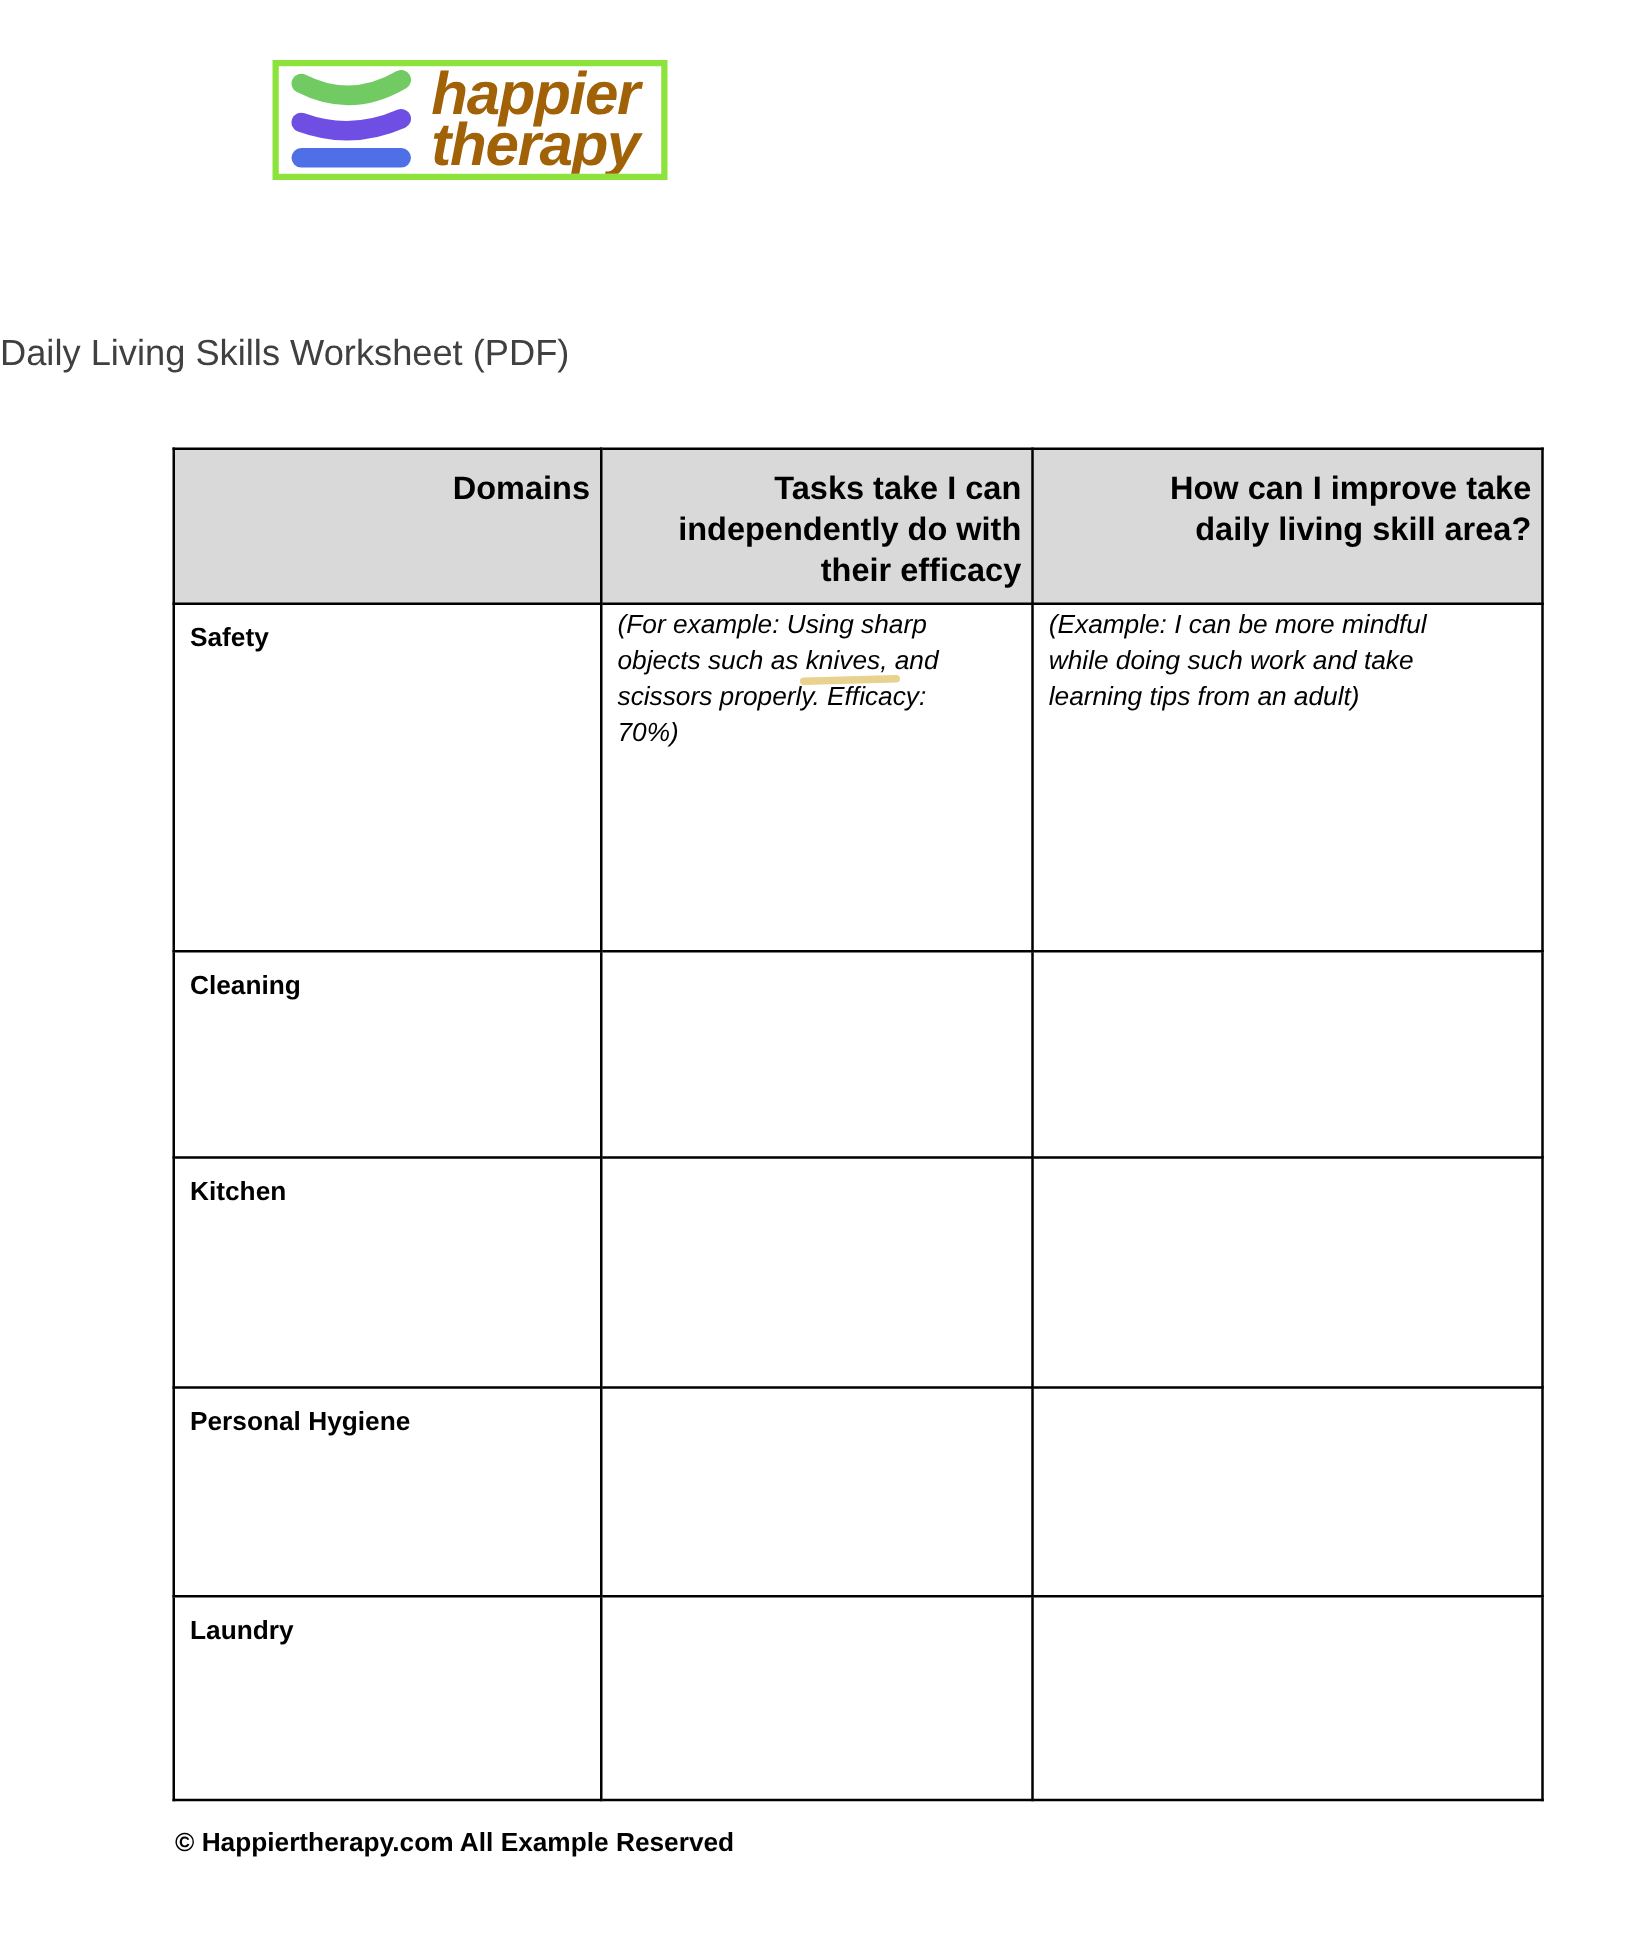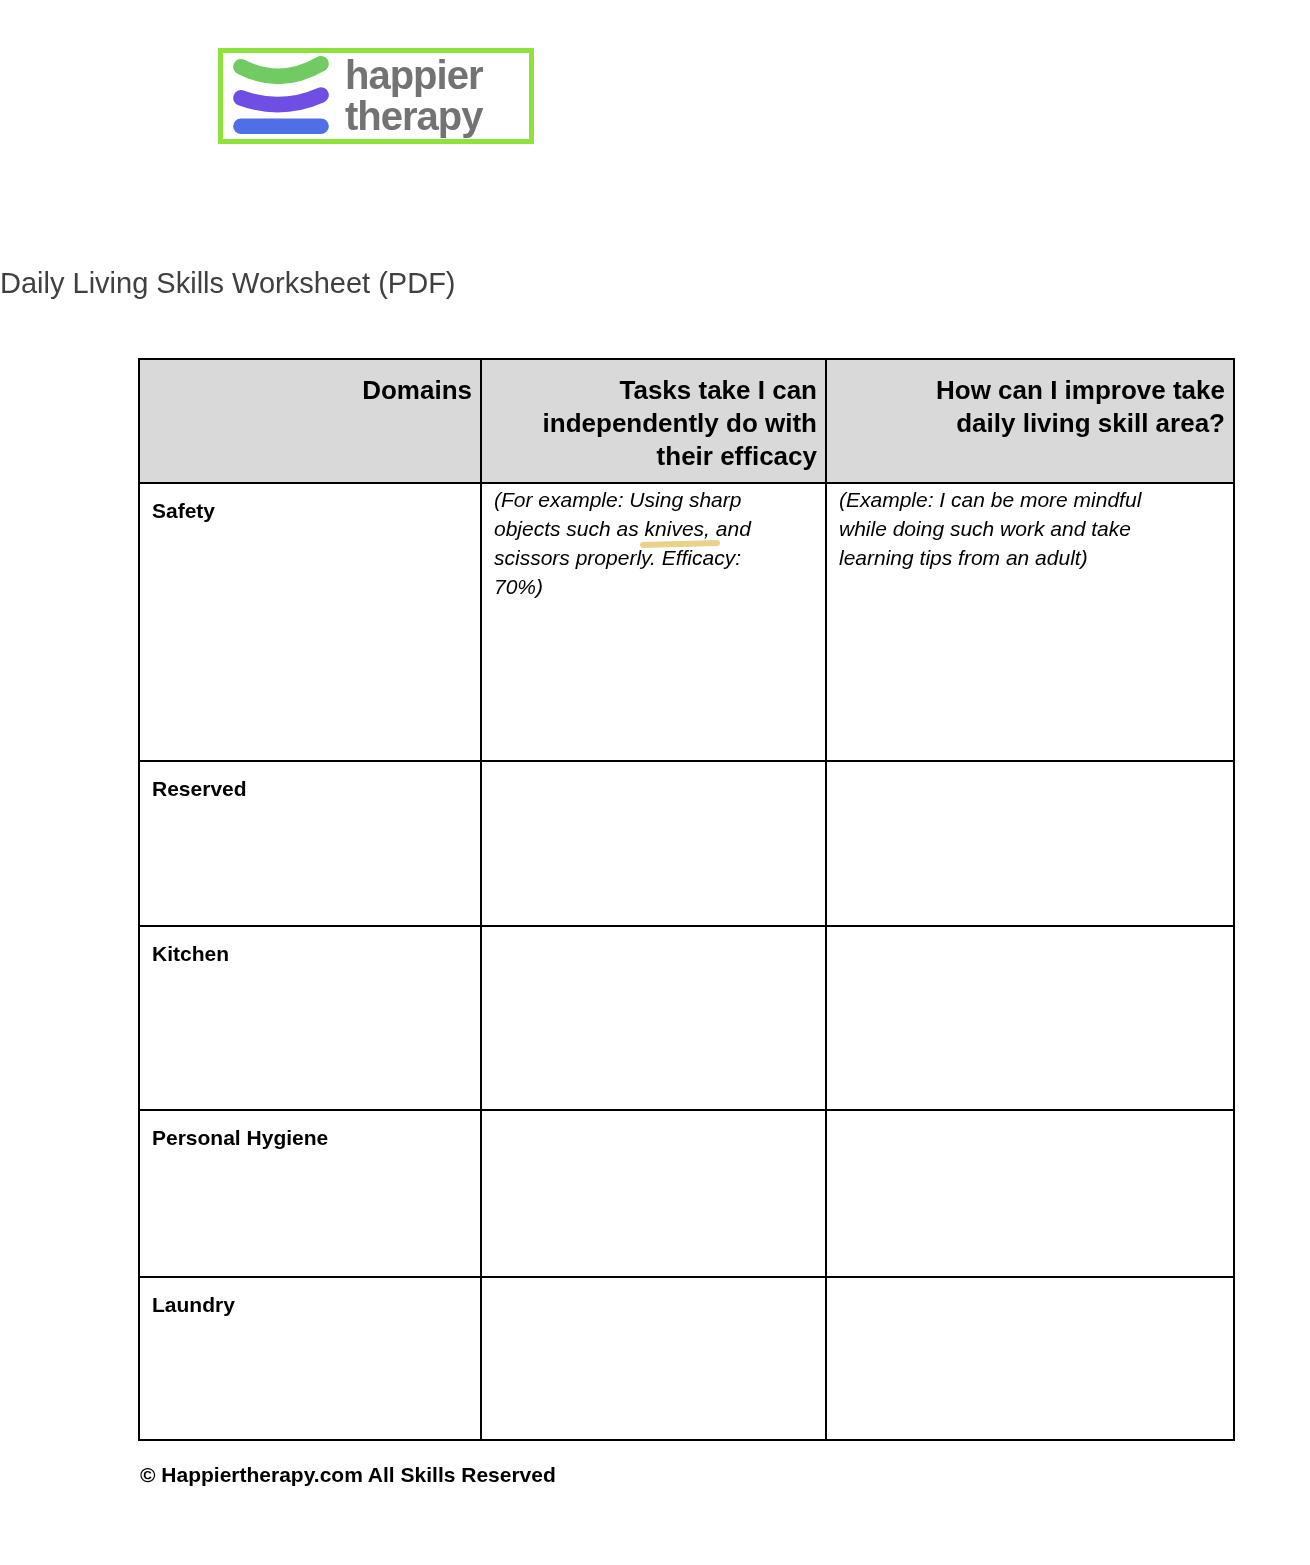--- a/index.html
+++ b/index.html
@@ -17,24 +17,25 @@
     width: 316px; height: 96px;
     border: 5px solid #8de33c;
     background: #ffffff;
     display: flex; align-items: center;
     padding-left: 8px; gap: 14px;
     overflow: hidden;
   }
   .logo-mark { width: 100px; height: 80px; flex: 0 0 auto; }
   .logo-text {
     font-weight: bold;
-    font-size: 40px; line-height: 41px;
+    font-size: 48px; line-height: 41px;
     letter-spacing: -1px;
-    color: #737373;
+    color: #a16207;
     white-space: nowrap;
+    font-style: italic;
   }
 
   
   .doc-title {
     position: absolute; top: 264px; left: 0;
     width: 100%;
     text-align: left;
     font-size: 29px; line-height: 38px;
     font-weight: normal;
     color: #404040;
@@ -144,21 +145,21 @@
       <tr class="row-safety">
         <td class="domain-cell">Safety</td>
         <td class="example-cell">
           <div class="wrapbox-tasks"><span>(For example: Using sharp objects such as </span><span class="underline-marker">knives,</span><span> and scissors properly. Efficacy: 70%)</span></div>
         </td>
         <td class="example-cell">
           <div class="wrapbox-improve">(Example: I can be more mindful while doing such work and take learning tips from an adult)</div>
         </td>
       </tr>
       <tr class="row-cleaning">
-        <td class="domain-cell">Reserved</td>
+        <td class="domain-cell">Cleaning</td>
         <td class="example-cell"></td>
         <td class="example-cell"></td>
       </tr>
       <tr class="row-kitchen">
         <td class="domain-cell">Kitchen</td>
         <td class="example-cell"></td>
         <td class="example-cell"></td>
       </tr>
       <tr class="row-hygiene">
         <td class="domain-cell">Personal Hygiene</td>
@@ -166,15 +167,15 @@
         <td class="example-cell"></td>
       </tr>
       <tr class="row-laundry">
         <td class="domain-cell">Laundry</td>
         <td class="example-cell"></td>
         <td class="example-cell"></td>
       </tr>
     </tbody>
   </table>
 
-  <div class="footer">© Happiertherapy.com All Skills Reserved</div>
+  <div class="footer">© Happiertherapy.com All Example Reserved</div>
 
 </div>
 
 </body></html>

